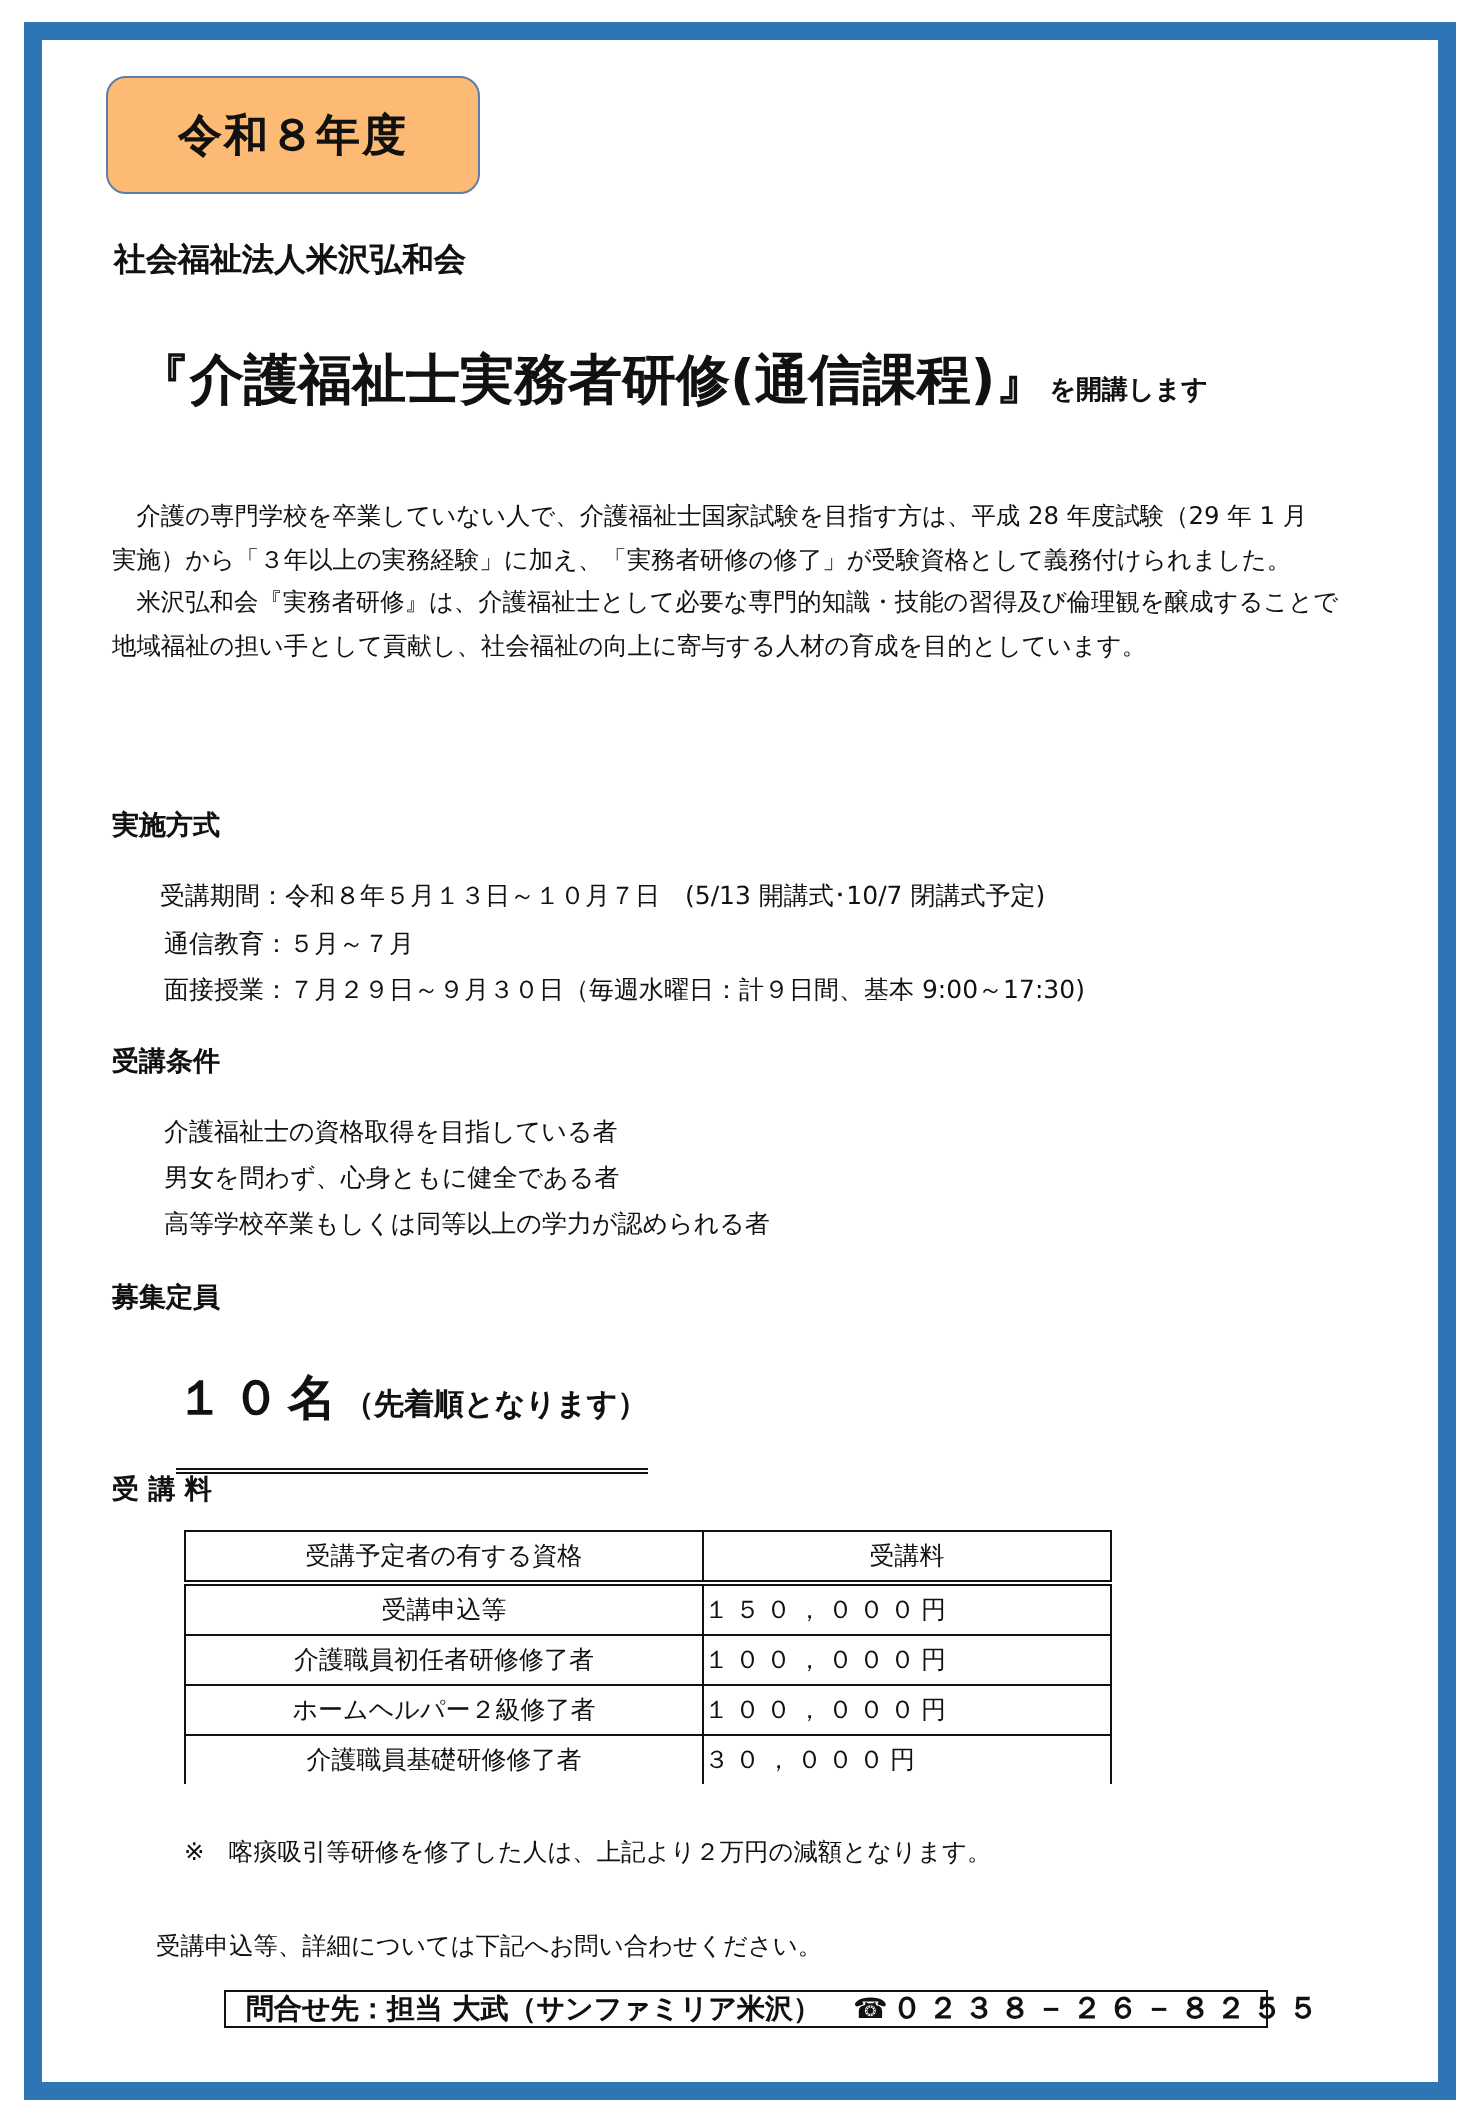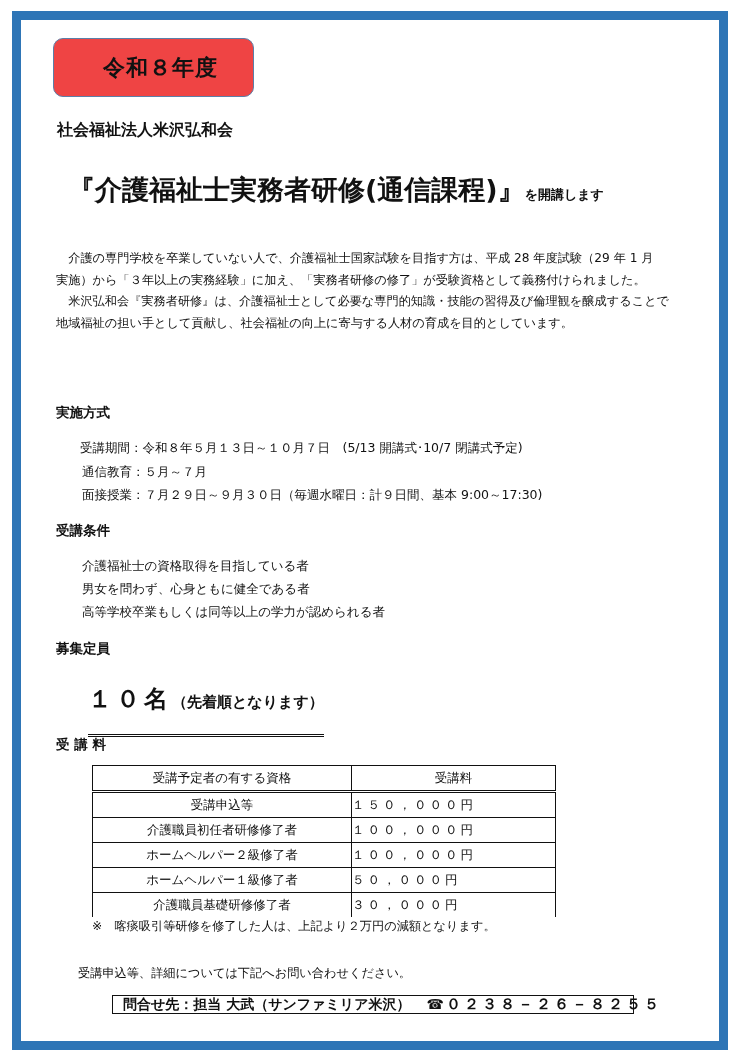--- a/index.html
+++ b/index.html
@@ -7,23 +7,23 @@
       width: 740px; height: 1060px; position: relative; overflow: hidden;
       font-family: "DejaVu Sans", "Liberation Sans", sans-serif;
       color: #111;
     }
     .frame {
       position: absolute; left: 12px; top: 11px; width: 698px; height: 1021px;
       border: 9px solid #2E75B6; background: #fff;
     }
     .year-box {
       position: absolute; left: 53px; top: 38px; width: 185px; height: 57px;
-      background: #ef4444; border: 1.5px solid #5B7FA8; border-radius: 10px;
+      background: #fdba74; border: 1.5px solid #5B7FA8; border-radius: 10px;
       display: flex; align-items: center; justify-content: center;
-      font-size: 22px; font-weight: bold; letter-spacing: 1px; padding-left: 14px;
+      font-size: 22px; font-weight: bold; letter-spacing: 1px;
     }
     .org {
       position: absolute; left: 57px; top: 120px; font-size: 16px; font-weight: bold;
     }
     .title-line {
       position: absolute; left: 68px; top: 172px; white-space: nowrap;
     }
     .title-main { font-size: 27px; font-weight: bold; letter-spacing: 0px; }
     .title-suffix { font-size: 13px; font-weight: bold; }
     .intro {
@@ -112,24 +112,20 @@
   </tr>
   <tr>
     <td class="col1">介護職員初任者研修修了者</td>
     <td class="col2">１００，０００円</td>
   </tr>
   <tr>
     <td class="col1">ホームヘルパー２級修了者</td>
     <td class="col2">１００，０００円</td>
   </tr>
   <tr>
-    <td class="col1">ホームヘルパー１級修了者</td>
-    <td class="col2">５０，０００円</td>
-  </tr>
-  <tr>
     <td class="col1">介護職員基礎研修修了者</td>
     <td class="col2">３０，０００円</td>
   </tr>
 </tbody>
   </table>
 
 <div class="note">※　喀痰吸引等研修を修了した人は、上記より２万円の減額となります。</div>
 
 <div class="inquiry">受講申込等、詳細については下記へお問い合わせください。</div>
 

